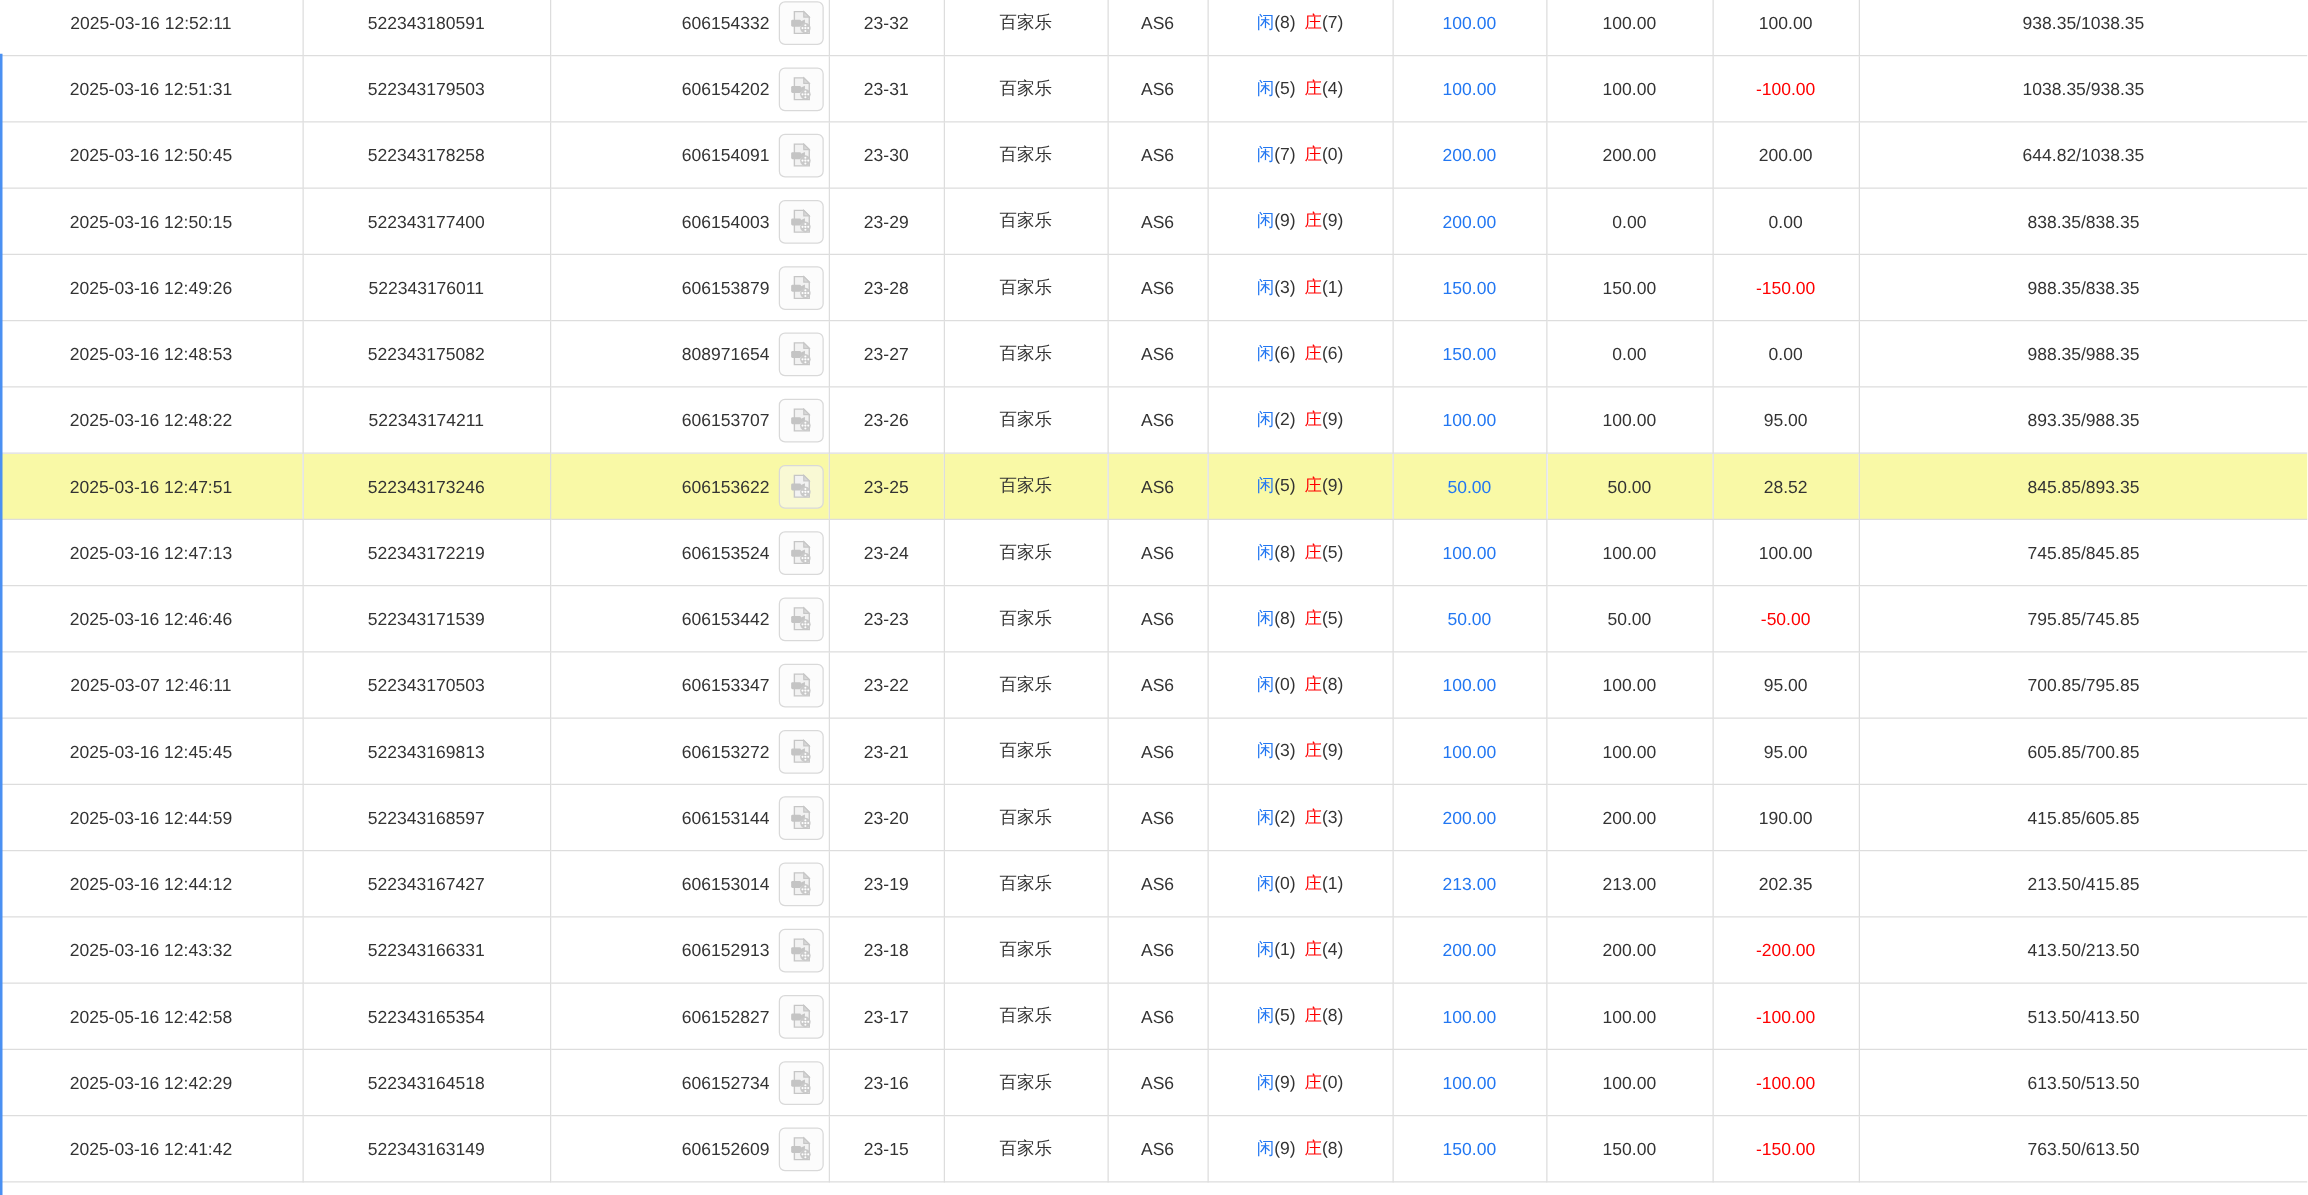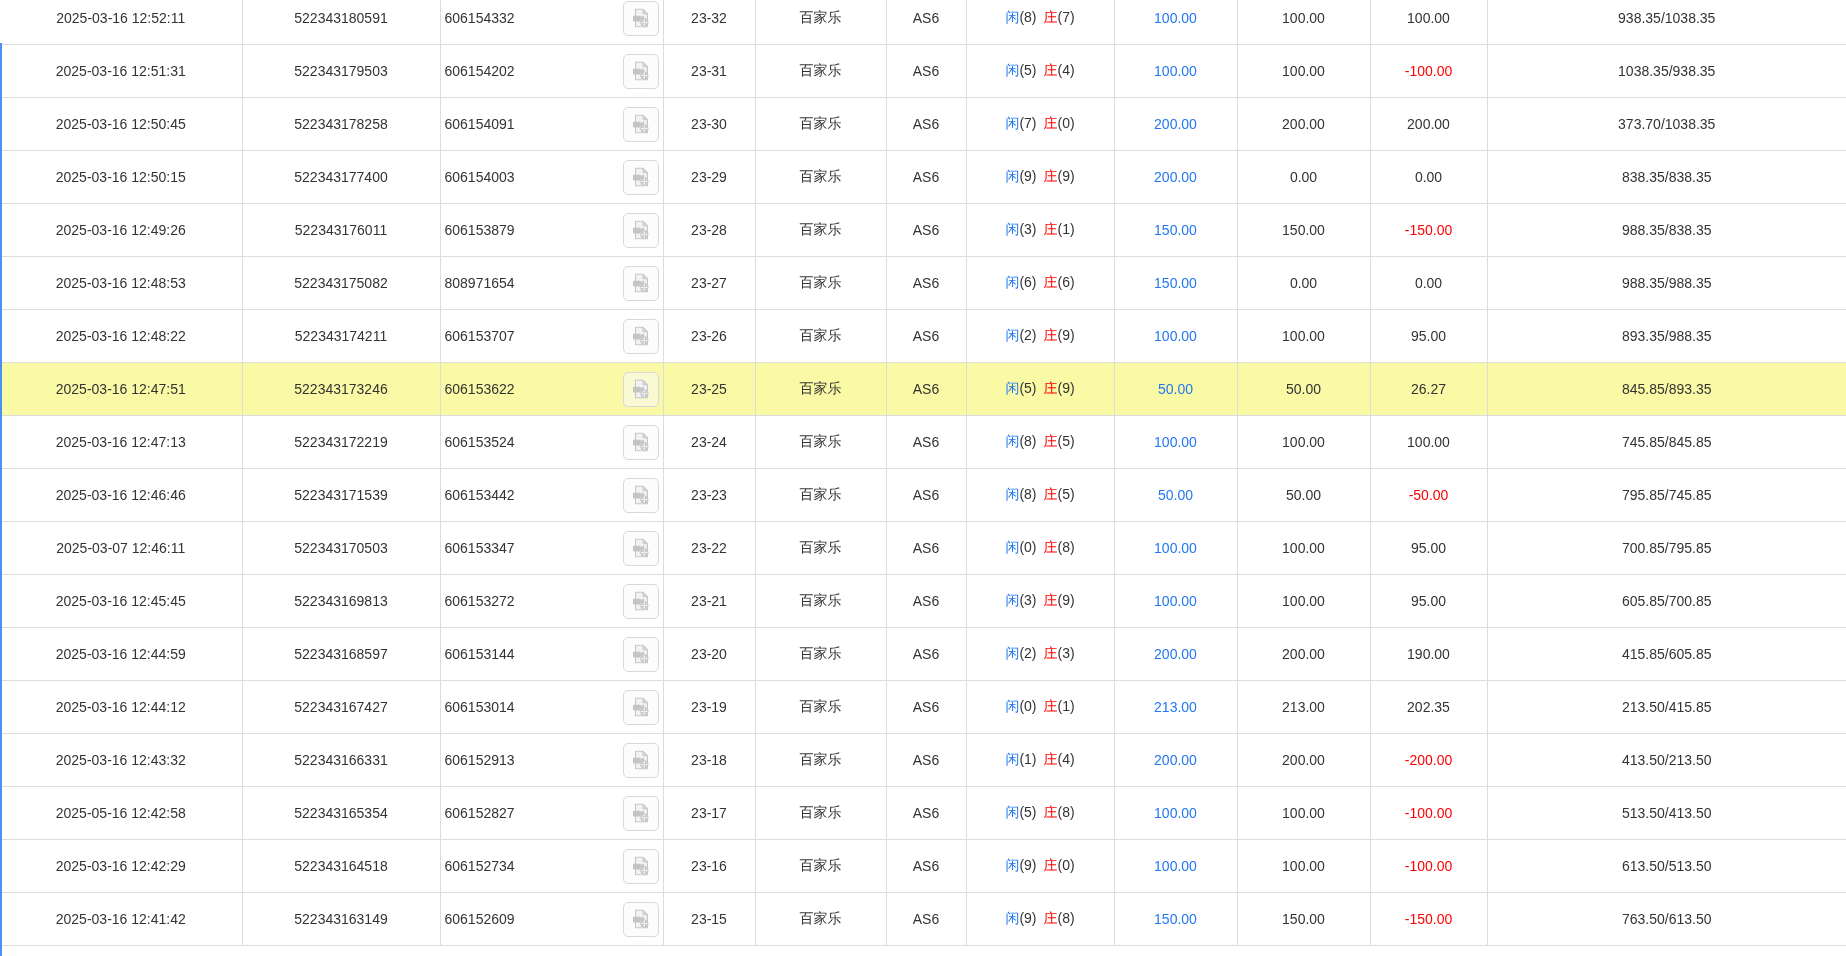--- a/index.html
+++ b/index.html
@@ -23,21 +23,21 @@
     border-collapse:collapse;table-layout:fixed;width:1846px;margin-top:-9px;
   }
   table.records td{
     border:1px solid var(--border-gray);
     height:52px;text-align:center;vertical-align:middle;padding:0 4px;
     white-space:nowrap;overflow:hidden;
   }
   table.records td:first-child{border-left:none;}
   table.records td:last-child{border-right:none;}
   tr.highlight td{background:var(--highlight-yellow);}
-  .game-cell .inner{display:flex;align-items:center;justify-content:space-between;gap:7px;}
+  .game-cell .inner{display:flex;align-items:center;justify-content:flex-end;gap:7px;}
   .video-btn{
     width:36px;height:35px;flex:0 0 36px;
     border:1px solid #d9d9d9;border-radius:5px;
     background:rgba(250,250,250,0.55);
     display:inline-flex;align-items:center;justify-content:center;
     padding:0;cursor:pointer;
   }
   .bet-link{color:var(--link-blue);cursor:pointer;}
   .p-label{color:var(--player-blue);}
   .b-label{color:var(--banker-red);margin-left:7px;}
@@ -158,21 +158,21 @@
     </td>
     <td><span>23-30</span></td>
     <td><span>百家乐</span></td>
     <td><span>AS6</span></td>
     <td>
       <span class="p-label">闲</span><span class="pts">(7)</span><span class="b-label">庄</span><span class="pts">(0)</span>
     </td>
     <td><span class="bet-link">200.00</span></td>
     <td><span>200.00</span></td>
     <td><span>200.00</span></td>
-    <td><span>373.70/1038.35</span></td>
+    <td><span>644.82/1038.35</span></td>
   </tr>
         <tr>
     <td><span>2025-03-16 12:50:15</span></td>
     <td><span>522343177400</span></td>
     <td class="game-cell">
       <span class="inner">
         <span>606154003</span>
         <button class="video-btn" type="button">
           <svg width="22" height="22" viewBox="0 0 24 24" aria-hidden="true">
             <path d="M6 2.5h8.2l4.8 4.8V21.5H6z" fill="#f2f2f2" stroke="#c6c6c6" stroke-width="1.2"></path>
@@ -322,21 +322,21 @@
       </span>
     </td>
     <td><span>23-25</span></td>
     <td><span>百家乐</span></td>
     <td><span>AS6</span></td>
     <td>
       <span class="p-label">闲</span><span class="pts">(5)</span><span class="b-label">庄</span><span class="pts">(9)</span>
     </td>
     <td><span class="bet-link">50.00</span></td>
     <td><span>50.00</span></td>
-    <td><span>26.27</span></td>
+    <td><span>28.52</span></td>
     <td><span>845.85/893.35</span></td>
   </tr>
         <tr>
     <td><span>2025-03-16 12:47:13</span></td>
     <td><span>522343172219</span></td>
     <td class="game-cell">
       <span class="inner">
         <span>606153524</span>
         <button class="video-btn" type="button">
           <svg width="22" height="22" viewBox="0 0 24 24" aria-hidden="true">

